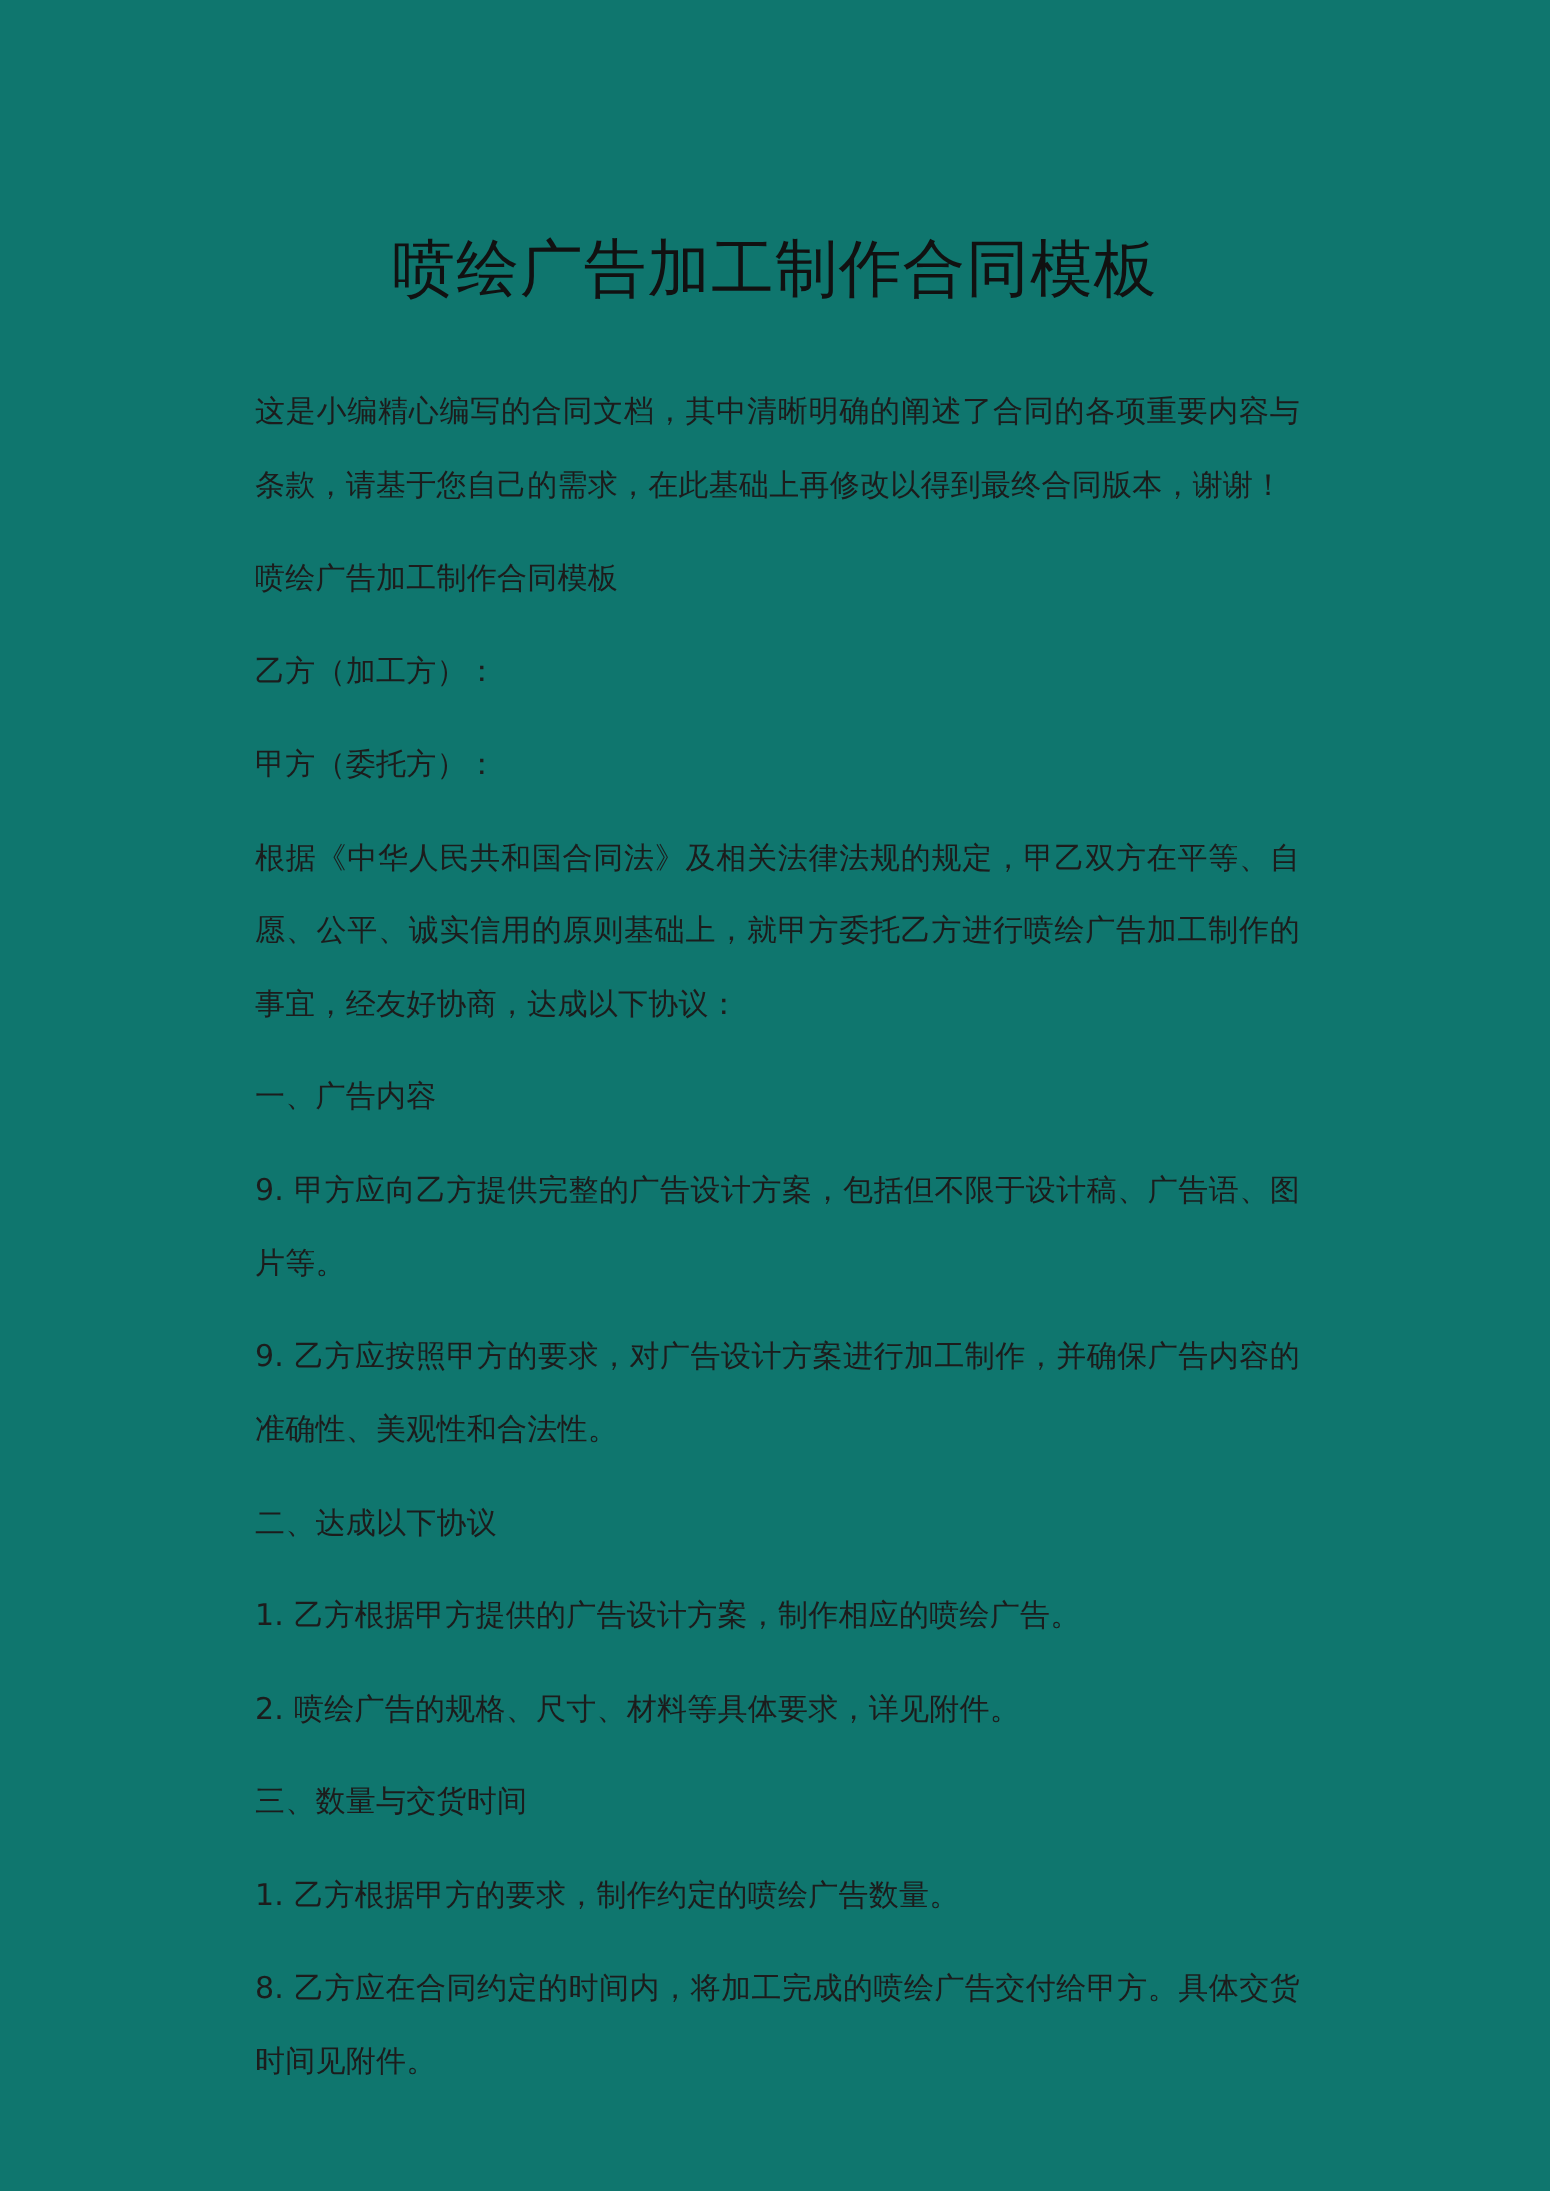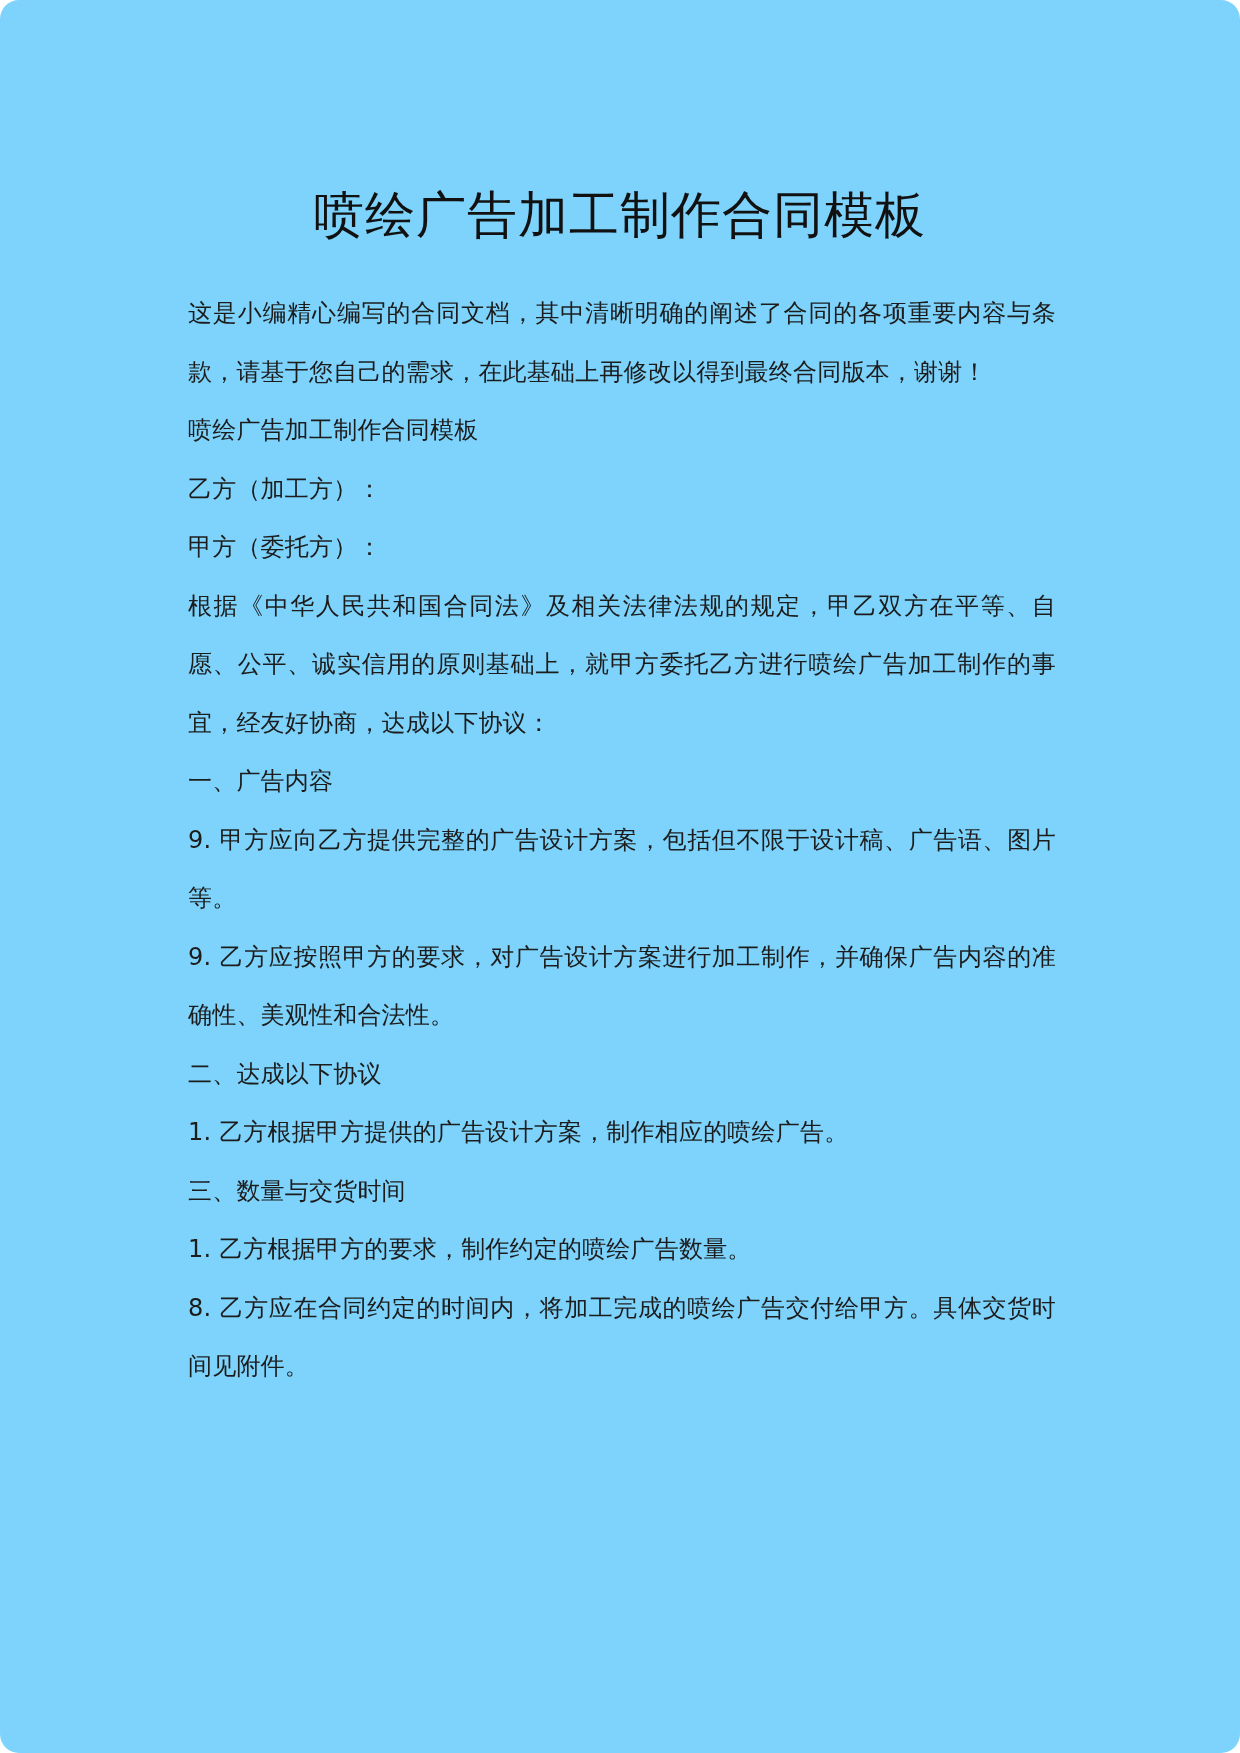--- a/index.html
+++ b/index.html
@@ -14,22 +14,21 @@
       overflow: hidden;
       font-family: "DejaVu Sans", "Liberation Sans", sans-serif;
       color: #1a1a1a;
     }
     .page {
       position: absolute;
       left: 0;
       top: 0;
       width: 1240px;
       height: 1753px;
-      background: #7dd3fc;
-      border-radius: 19px;
+      background: #0f766e;
     }
     .doc-title {
       position: absolute;
       top: 182px;
       left: 0;
       width: 1240px;
       text-align: center;
       font-size: 50px;
       line-height: 66px;
       font-weight: normal;
@@ -37,21 +36,21 @@
       color: #111111;
       margin: 0;
     }
     .doc-body {
       position: absolute;
       top: 284px;
       left: 188px;
       width: 868px;
     }
     .para {
-      margin: 0;
+      margin: 16px;
       font-size: 24px;
       line-height: 58.5px;
       color: #1c1c1c;
       text-align: justify;
       text-justify: inter-character;
       word-break: break-all;
       letter-spacing: 0.2px;
     }
   </style>
 </head>
@@ -64,17 +63,18 @@
     <p class="para">这是小编精心编写的合同文档，其中清晰明确的阐述了合同的各项重要内容与条款，请基于您自己的需求，在此基础上再修改以得到最终合同版本，谢谢！</p>
     <p class="para">喷绘广告加工制作合同模板</p>
     <p class="para">乙方（加工方）：</p>
     <p class="para">甲方（委托方）：</p>
     <p class="para">根据《中华人民共和国合同法》及相关法律法规的规定，甲乙双方在平等、自愿、公平、诚实信用的原则基础上，就甲方委托乙方进行喷绘广告加工制作的事宜，经友好协商，达成以下协议：</p>
     <p class="para">一、广告内容</p>
     <p class="para">9. 甲方应向乙方提供完整的广告设计方案，包括但不限于设计稿、广告语、图片等。</p>
     <p class="para">9. 乙方应按照甲方的要求，对广告设计方案进行加工制作，并确保广告内容的准确性、美观性和合法性。</p>
     <p class="para">二、达成以下协议</p>
     <p class="para">1. 乙方根据甲方提供的广告设计方案，制作相应的喷绘广告。</p>
+    <p class="para">2. 喷绘广告的规格、尺寸、材料等具体要求，详见附件。</p>
     <p class="para">三、数量与交货时间</p>
     <p class="para">1. 乙方根据甲方的要求，制作约定的喷绘广告数量。</p>
     <p class="para">8. 乙方应在合同约定的时间内，将加工完成的喷绘广告交付给甲方。具体交货时间见附件。</p>
   </div>
 </div>
 
 </body></html>

